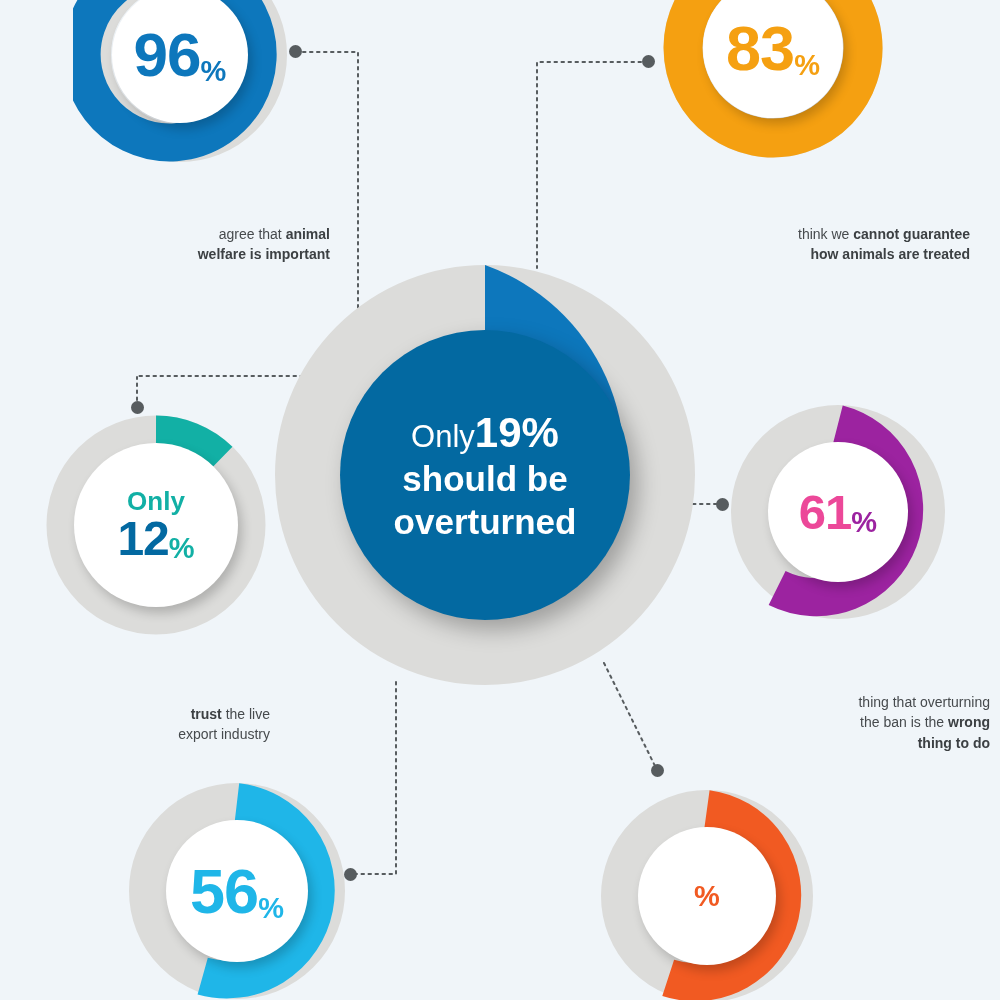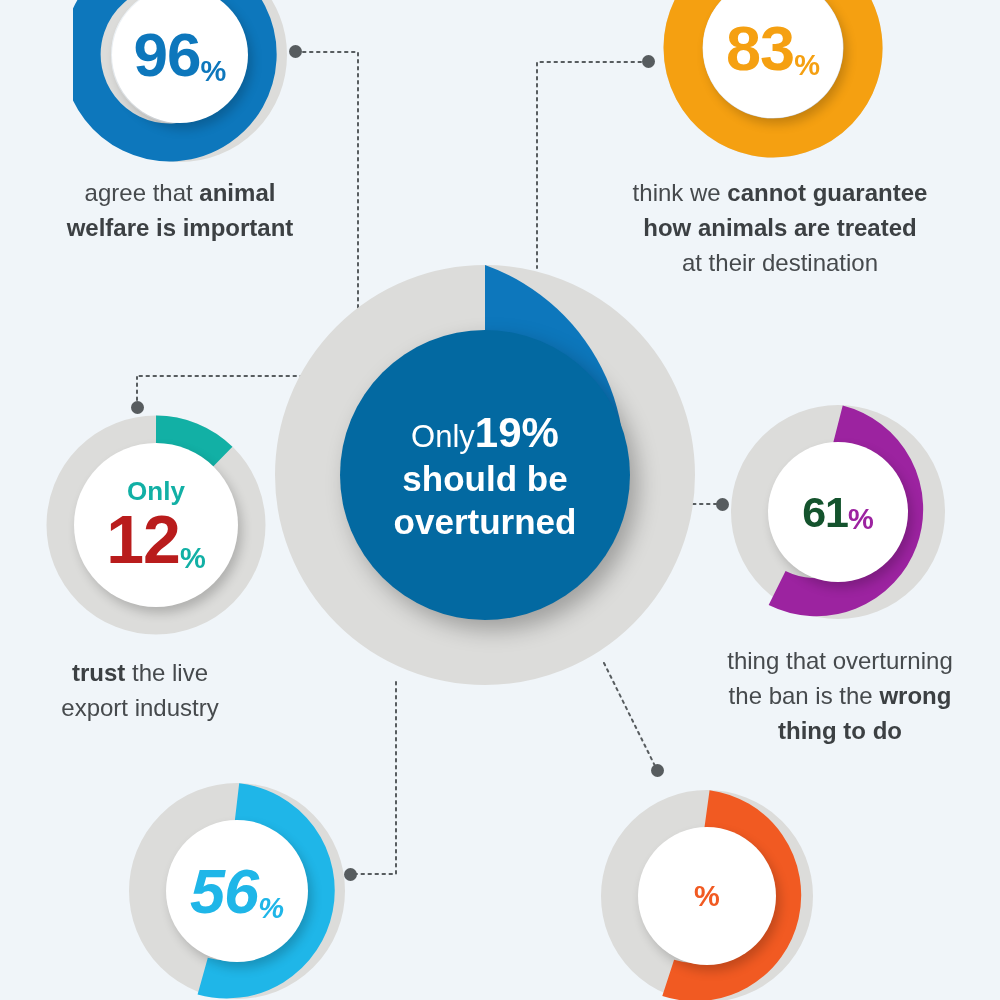--- a/index.html
+++ b/index.html
@@ -23,22 +23,22 @@
     box-shadow:4px 6px 11px rgba(0,0,0,0.20);
     text-align:center;line-height:1;
   }
   .hub .pct-wrap{display:flex;align-items:flex-end;justify-content:center;}
   .hub .num{font-weight:bold;letter-spacing:-1px;}
   .hub .sym{font-weight:bold;}
   .hub .only{font-weight:bold;}
 
   
   .cap{
-    position:absolute;text-align:center;color:#464a4d;
-    font-size:24px;line-height:1.45;
+    position:absolute;text-align:right;color:#464a4d;
+    font-size:14px;line-height:1.45;margin-top:48px;
   }
   .cap b{font-weight:bold;color:#3c4043;}
 
   
   #center-donut .hub{
     background:#0369a1;color:#ffffff;
     box-shadow:8px 10px 22px rgba(0,0,0,0.28);
   }
   #center-donut .hub .ctext{
     font-size:35px;line-height:1.22;font-weight:bold;padding:0 18px;
@@ -123,68 +123,67 @@
     <div class="hub" style="left:40px;top:40px;width:140px;height:140px;">
       <div class="pct-wrap">
         <span class="num" style="font-size:63px;color:#f5a011;">83</span>
         <span class="sym" style="font-size:29px;color:#f5a011;">%</span>
       </div>
     </div>
   </div>
   <div class="cap" style="left:590px;top:176px;width:380px;">
     <span>think we </span><b>cannot guarantee</b><br>
     <b>how animals are treated</b><br>
-    <span>at their destination</span>
   </div>
 
   <div class="donut" style="left:46px;top:415px;width:220px;height:220px;">
     <svg class="rings" width="220" height="220" viewBox="0 0 220 220">
       <circle cx="110" cy="110" r="90" fill="none" stroke="#dcdcda" stroke-width="39"></circle>
 
       <path d="M 110 20 A 90 90 0 0 1 172.8 45.7" fill="none" stroke="#12b0a5" stroke-width="39"></path>
     </svg>
     <div class="hub" style="left:28px;top:28px;width:164px;height:164px;">
       <div class="only" style="font-size:26px;color:#12b0a5;margin-bottom:1px;">Only</div>
       <div class="pct-wrap">
-        <span class="num" style="font-size:68px;color:#b91c1c;">12</span>
+        <span class="num" style="font-size:48px;color:#0369a1;">12</span>
         <span class="sym" style="font-size:29px;color:#12b0a5;">%</span>
       </div>
     </div>
   </div>
   <div class="cap" style="left:10px;top:656px;width:260px;">
     <b>trust</b><span> the live</span><br>
     <span>export industry</span>
   </div>
 
   <div class="donut" style="left:731px;top:405px;width:214px;height:214px;">
     <svg class="rings" width="214" height="214" viewBox="0 0 214 214">
       <circle cx="107" cy="107" r="88" fill="none" stroke="#dcdcda" stroke-width="38"></circle>
 
       <path d="M 107 19 A 88 88 0 1 1 46.1 183.1" fill="none" stroke="#9c23a0" stroke-width="38"></path>
     </svg>
     <div class="hub" style="left:37px;top:37px;width:140px;height:140px;">
       <div class="pct-wrap">
-        <span class="num" style="font-size:43px;color:#14532d;">61</span>
+        <span class="num" style="font-size:49px;color:#ec4899;">61</span>
         <span class="sym" style="font-size:29px;color:#9c23a0;">%</span>
       </div>
     </div>
   </div>
   <div class="cap" style="left:690px;top:644px;width:300px;">
     <span>thing that overturning</span><br>
     <span>the ban is the </span><b>wrong</b><br>
     <b>thing to do</b>
   </div>
 
   <div class="donut" style="left:128px;top:782px;width:218px;height:218px;">
     <svg class="rings" width="218" height="218" viewBox="0 0 218 218">
       <circle cx="109" cy="109" r="89" fill="none" stroke="#dcdcda" stroke-width="38"></circle>
 
       <path d="M 109 20 A 89 89 0 1 1 74.7 194.1" fill="none" stroke="#1fb6e8" stroke-width="38"></path>
     </svg>
-    <div class="hub" style="left:38px;top:38px;width:142px;height:142px;font-style:italic;">
+    <div class="hub" style="left:38px;top:38px;width:142px;height:142px;">
       <div class="pct-wrap">
         <span class="num" style="font-size:63px;color:#1fb6e8;">56</span>
         <span class="sym" style="font-size:29px;color:#1fb6e8;">%</span>
       </div>
     </div>
   </div>
 
   <div class="donut" style="left:601px;top:790px;width:212px;height:212px;">
     <svg class="rings" width="212" height="212" viewBox="0 0 212 212">
       <circle cx="106" cy="106" r="87" fill="none" stroke="#dcdcda" stroke-width="38"></circle>

